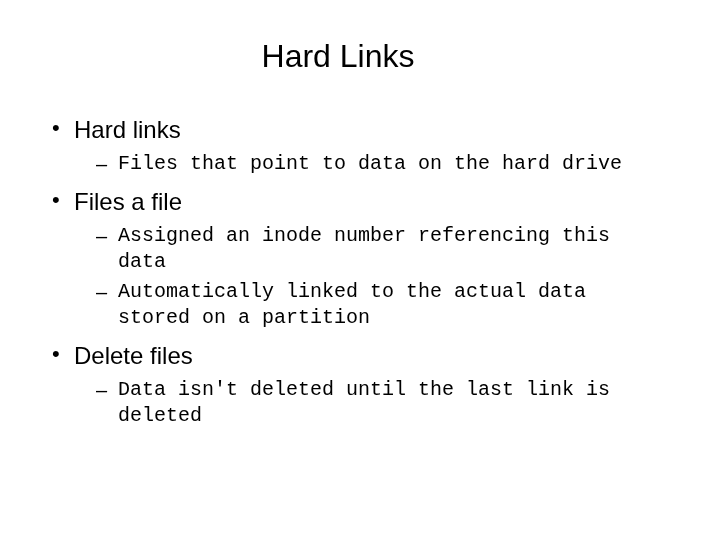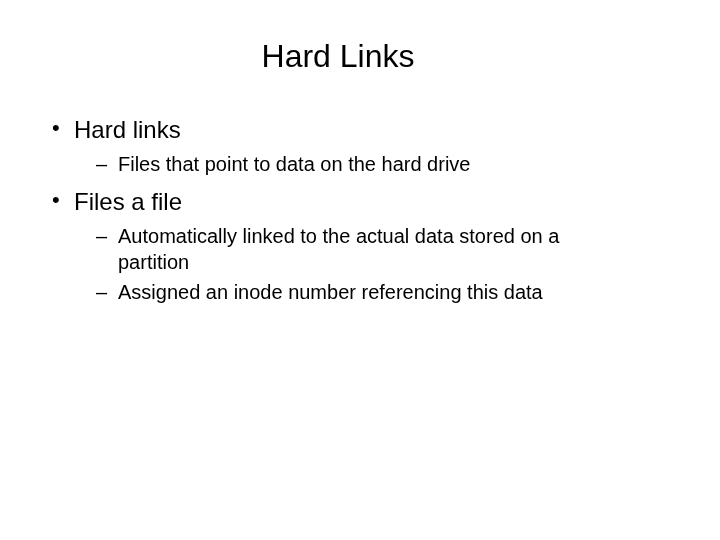--- a/index.html
+++ b/index.html
@@ -59,20 +59,21 @@
     content: "–";
     position: absolute;
     left: 22px;
     top: 0;
     font-size: 20px;
     line-height: 26px;
   }
   .l2-text {
     font-size: 20px;
     line-height: 26px;
+    font-family: Liberation Mono, monospace;
   }
   .mono {
     font-family: "Courier New", Courier, monospace;
   }
 </style>
 </head>
 <body>
 
 <div class="slide">
   <h1 class="title">Hard Links</h1>
@@ -85,24 +86,32 @@
         <li>
           <span class="l2-text">Files that point to data on the hard drive</span>
         </li>
       </ul>
     </li>
 
     <li>
       <span class="l1-text">Files a file</span>
       <ul class="level2">
         <li>
-          <span class="l2-text">Automatically linked to the actual data stored on a partition</span>
+          <span class="l2-text">Assigned an inode number referencing this data</span>
         </li>
         <li>
-          <span class="l2-text">Assigned an inode number referencing this data</span>
+          <span class="l2-text">Automatically linked to the actual data stored on a partition</span>
         </li>
       </ul>
     </li>
 
 
+    <li>
+      <span class="l1-text">Delete files</span>
+      <ul class="level2">
+        <li>
+          <span class="l2-text">Data isn't deleted until the last link is deleted</span>
+        </li>
+      </ul>
+    </li>
 
   </ul>
 </div>
 
 </body></html>

